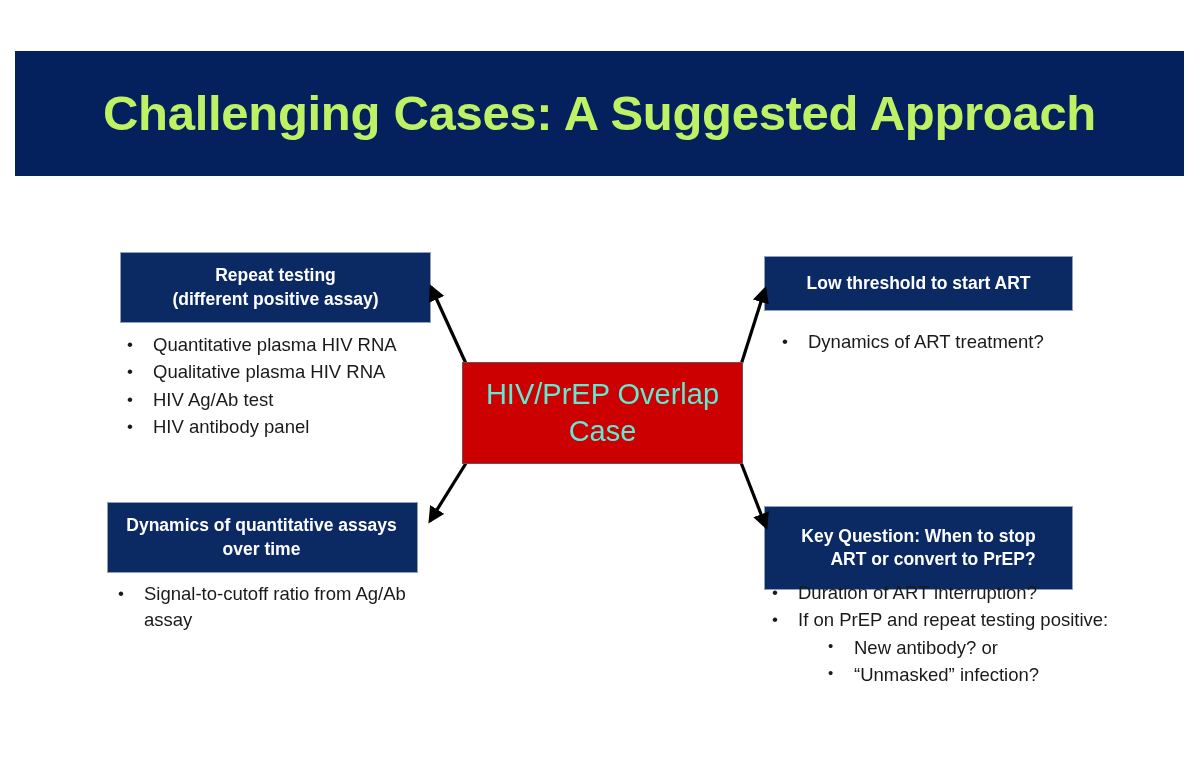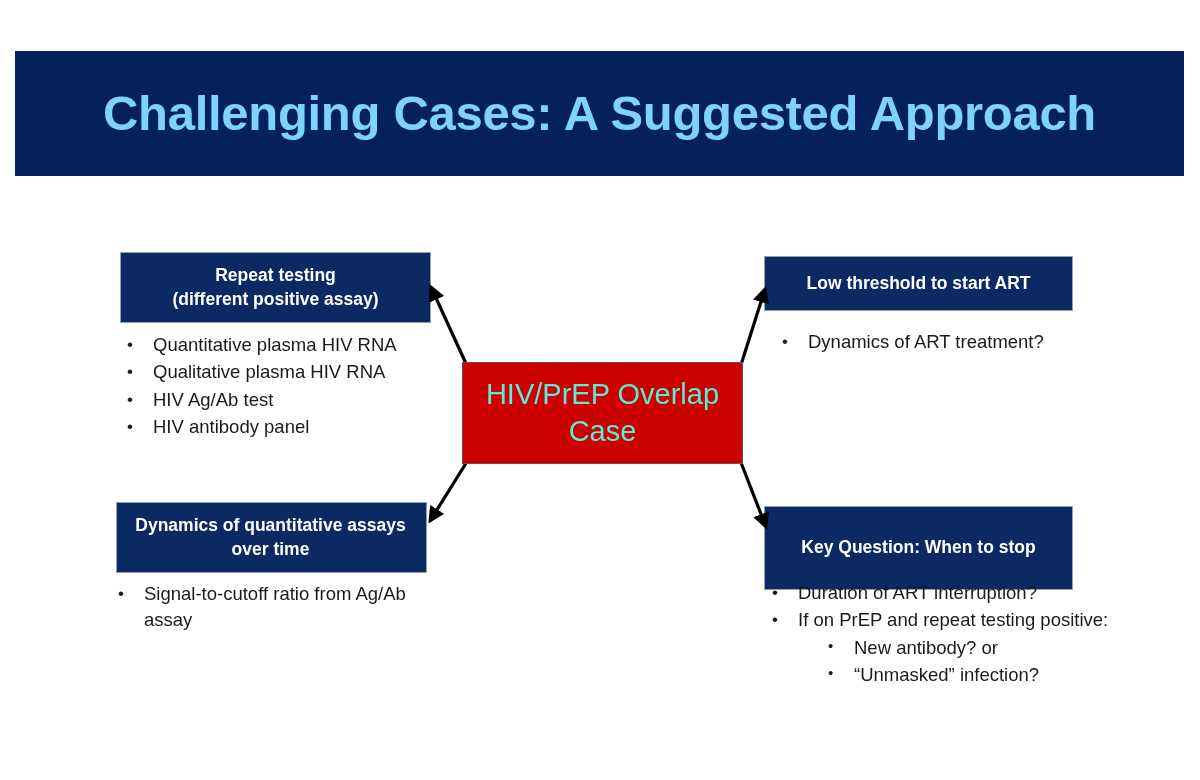--- a/index.html
+++ b/index.html
@@ -25,21 +25,21 @@
     top: 51px;
     width: 1169px;
     height: 125px;
     background: #04215e;
     box-sizing: border-box;
     display: flex;
     align-items: center;
     justify-content: center;
   }
   #title-text {
-    color: #7dd3fc;
+    color: #bef264;
     font-size: 49px;
     font-weight: bold;
     letter-spacing: -0.3px;
     line-height: 1.05;
     white-space: nowrap;
     text-align: center;
   }
 
   
   .navy-box {
@@ -113,21 +113,21 @@
     font-size: 17px;
     line-height: 1.48;
   }
   .bullet-dot.small { font-size: 15px; }
   .bullet-txt {
     flex: 1 1 auto;
   }
 
   
   #box-tl { left: 120px; top: 252px; width: 311px; height: 71px; }
-  #box-bl { left: 116px; top: 502px; width: 311px; height: 71px; padding-left: 6px; }
+  #box-bl { left: 107px; top: 502px; width: 311px; height: 71px; padding-left: 6px; }
   #box-tr { left: 764px; top: 256px; width: 309px; height: 55px; }
   #box-br { left: 764px; top: 506px; width: 309px; height: 84px; text-align: right; }
 
   #bullets-tl { left: 127px; top: 332px; width: 330px; }
   #bullets-bl { left: 118px; top: 581px; width: 330px; }
   #bullets-tr { left: 782px; top: 329px; width: 330px; }
   #bullets-br { left: 772px; top: 580px; width: 420px; }
 </style>
 </head>
 <body>
@@ -210,20 +210,21 @@
   <div id="bullets-tr" class="bullets">
     <div class="bullet-row">
       <span class="bullet-dot">•</span>
       <span class="bullet-txt">Dynamics of ART treatment?</span>
     </div>
   </div>
 
   <div id="box-br" class="navy-box">
     <div>
       <span class="bx-label">Key Question: When to stop</span>
+      <span class="bx-label">ART or convert to PrEP?</span>
     </div>
   </div>
 
   <div id="bullets-br" class="bullets">
     <div class="bullet-row">
       <span class="bullet-dot">•</span>
       <span class="bullet-txt">Duration of ART interruption?</span>
     </div>
     <div class="bullet-row">
       <span class="bullet-dot">•</span>

